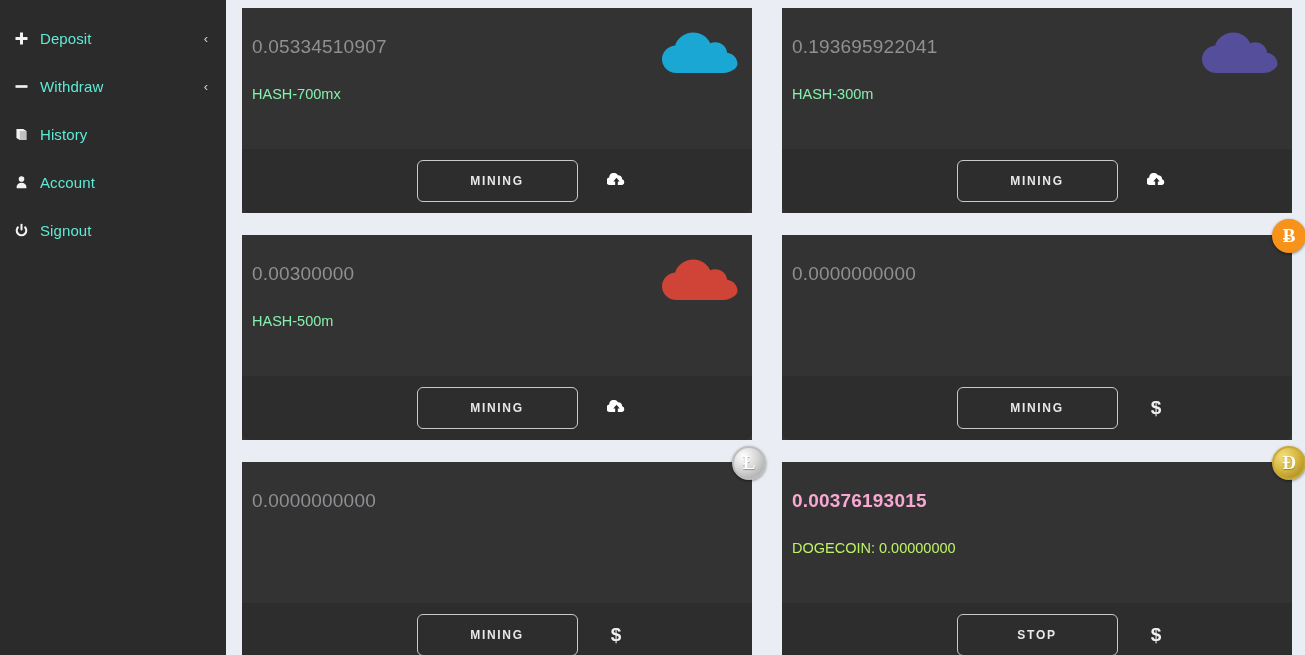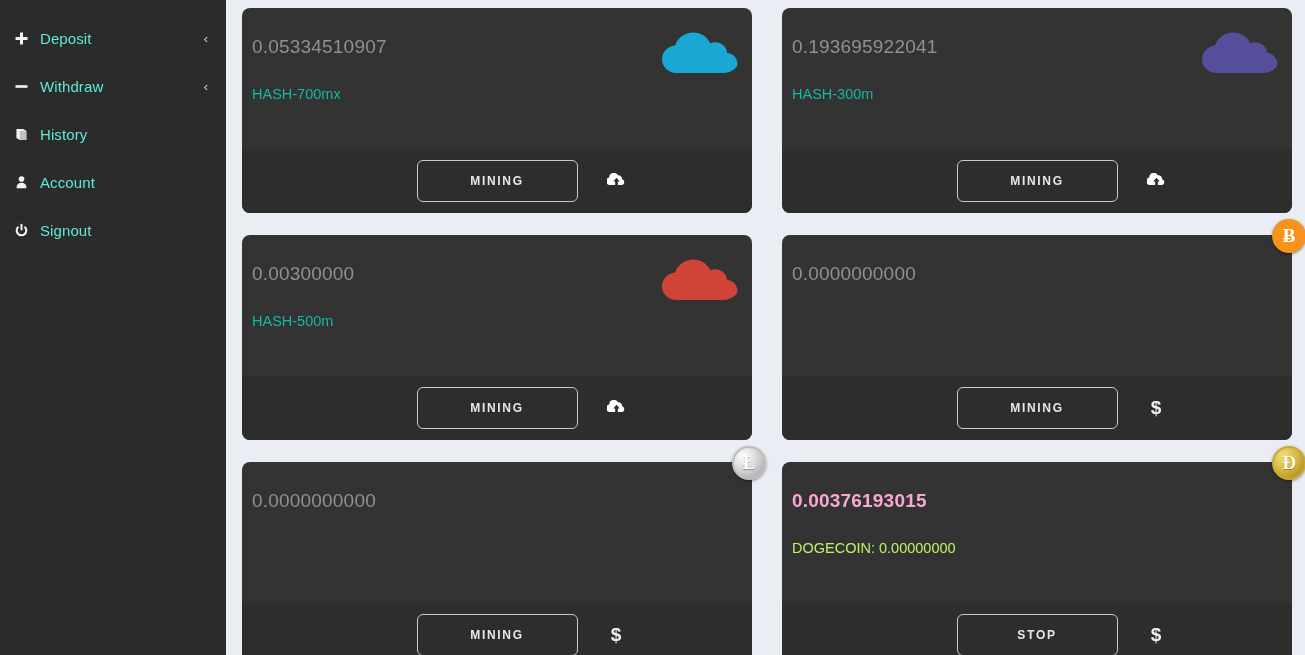--- a/index.html
+++ b/index.html
@@ -48,39 +48,39 @@
   }
   .grid {
     display: grid;
     grid-template-columns: 1fr 1fr;
     column-gap: 30px;
     row-gap: 22px;
   }
   .card {
     position: relative;
     background: #333333;
-    border-radius: 8px;
+    border-radius: 0;
     height: 205px;
     display: flex; flex-direction: column;
     overflow: visible;
   }
   .card-body {
     flex: 1;
     padding: 28px 22px 0 10px;
     position: relative;
   }
   .card-value {
     font-size: 19px;
     color: #8e9093;
     letter-spacing: .2px;
     padding-left: 0;
   }
   .card-sub {
     font-size: 14.5px;
-    color: #14b8a6;
+    color: #86efac;
     margin-top: 28px;
   }
   .card.active .card-value { color: #f9a8d4; font-weight: bold; }
   .card.active .card-sub   { color: #bef264; }
 
   .card-footer {
     height: 64px;
     background: #2d2d2d;
     border-radius: 0 0 8px 8px;
     display: flex; align-items: center; justify-content: center;

